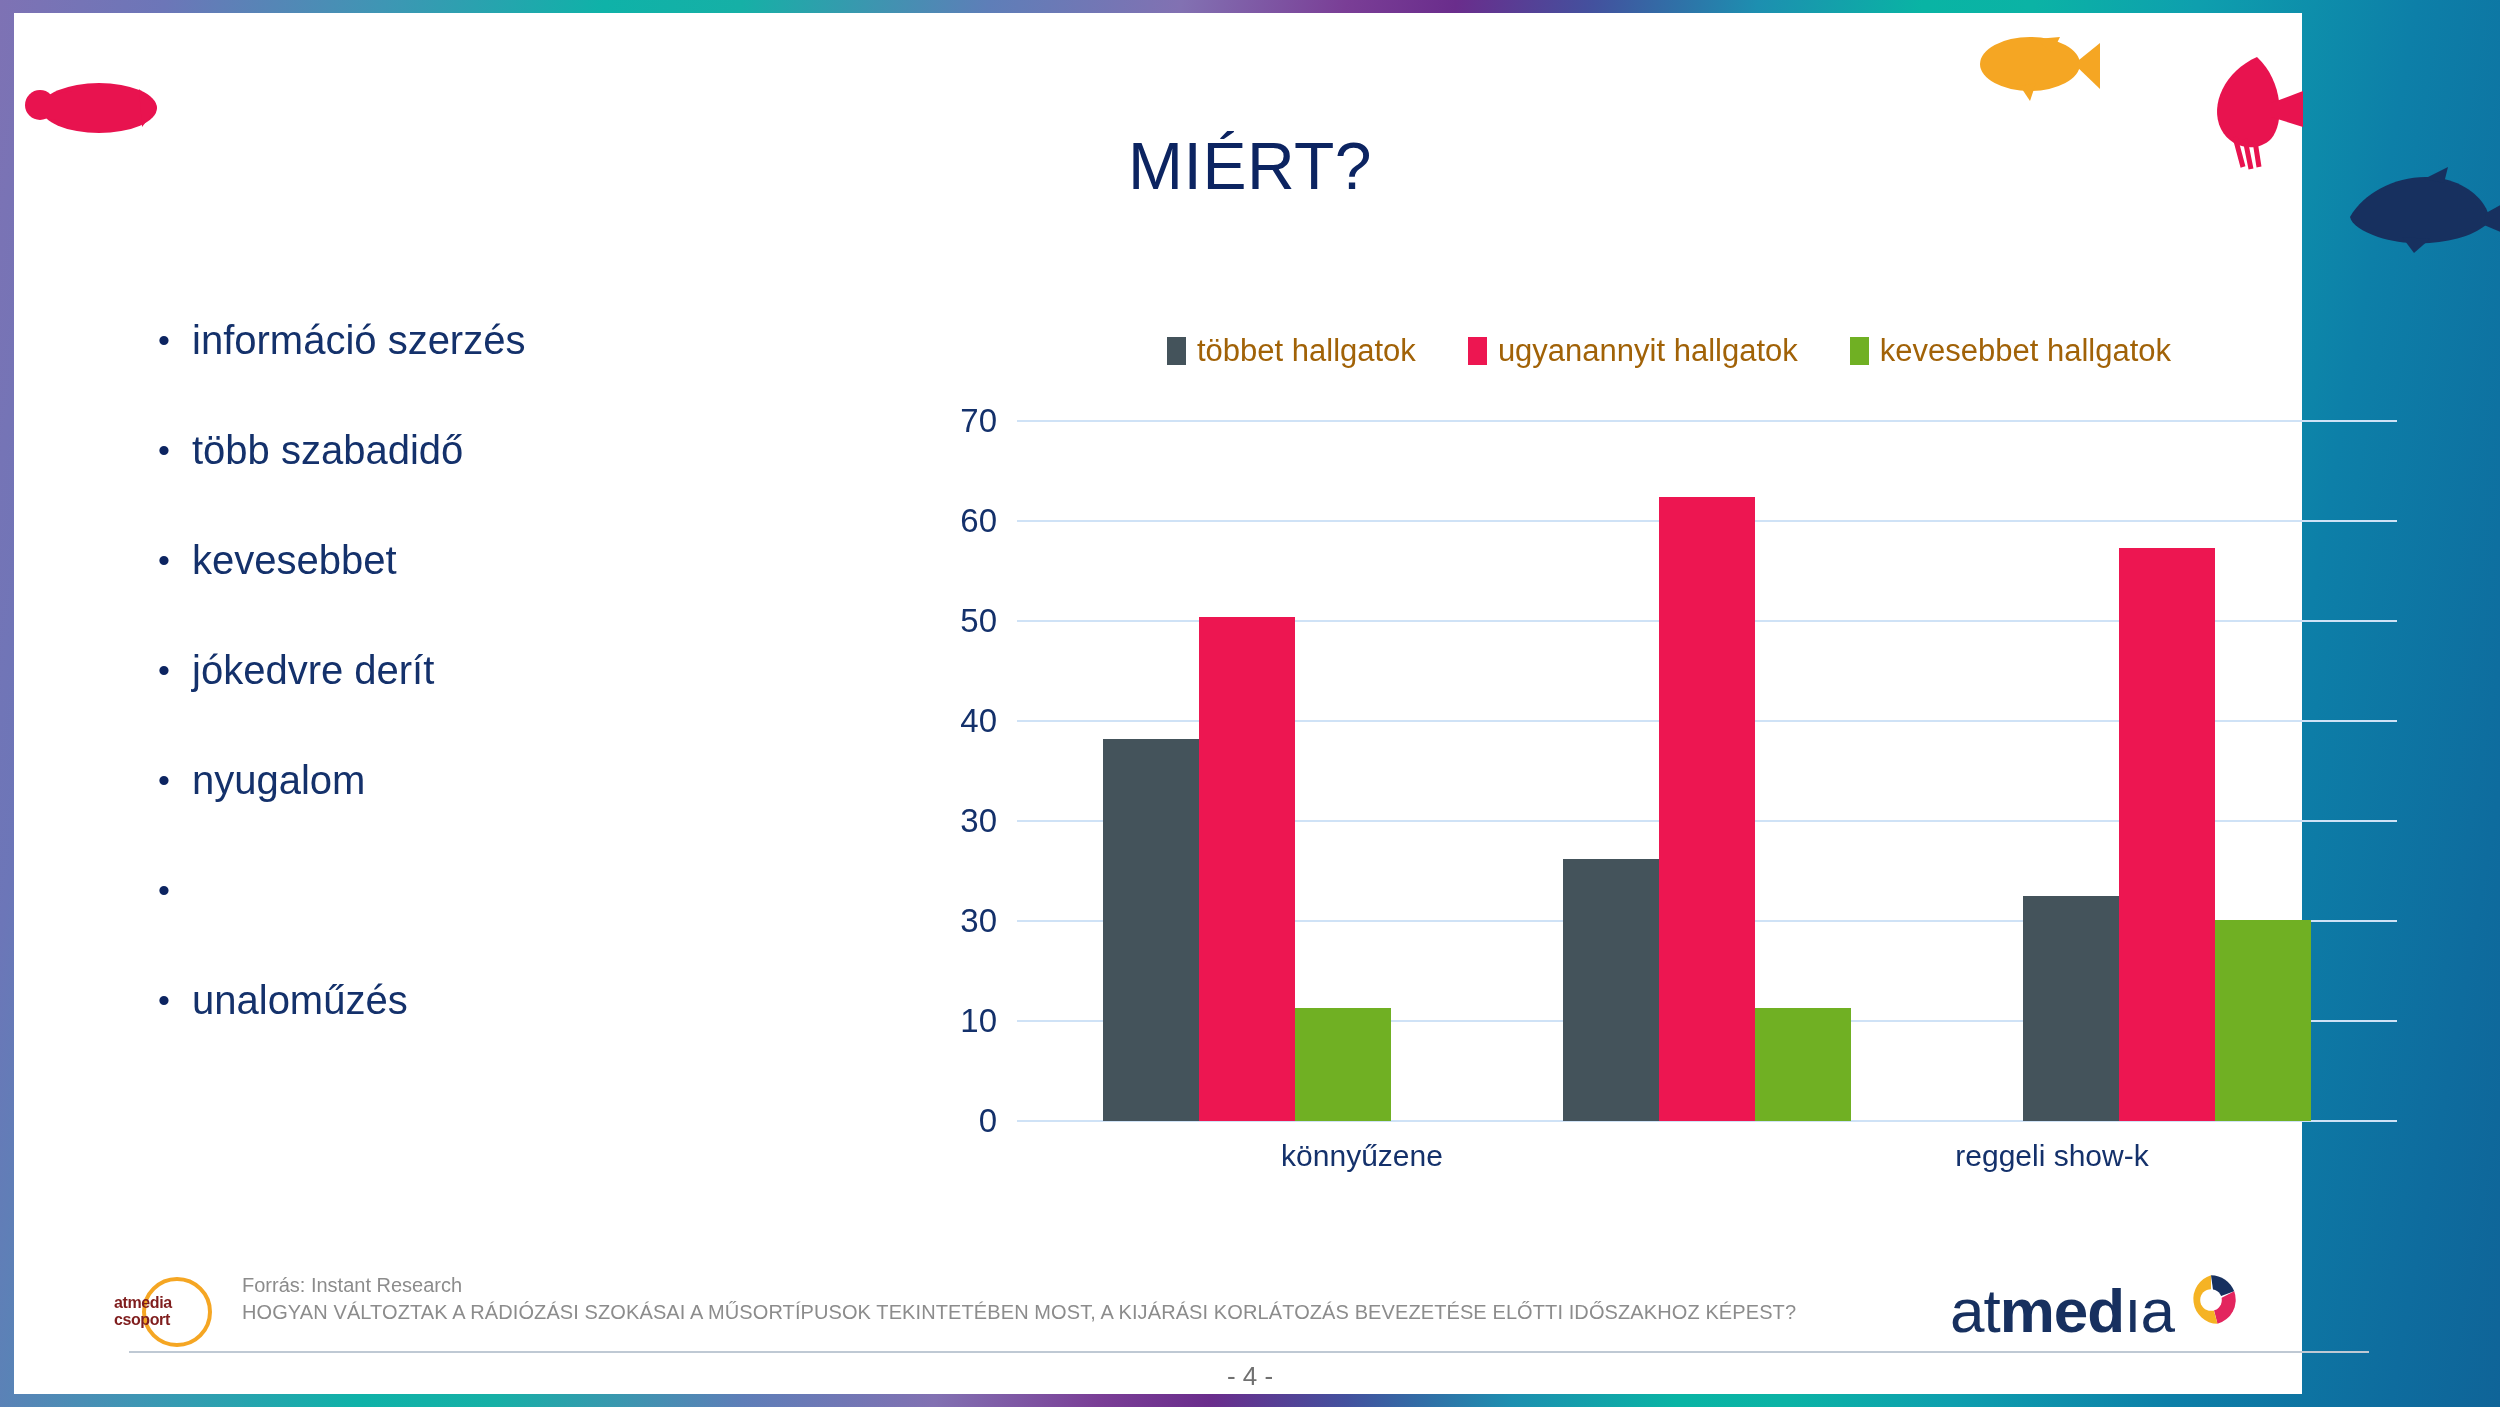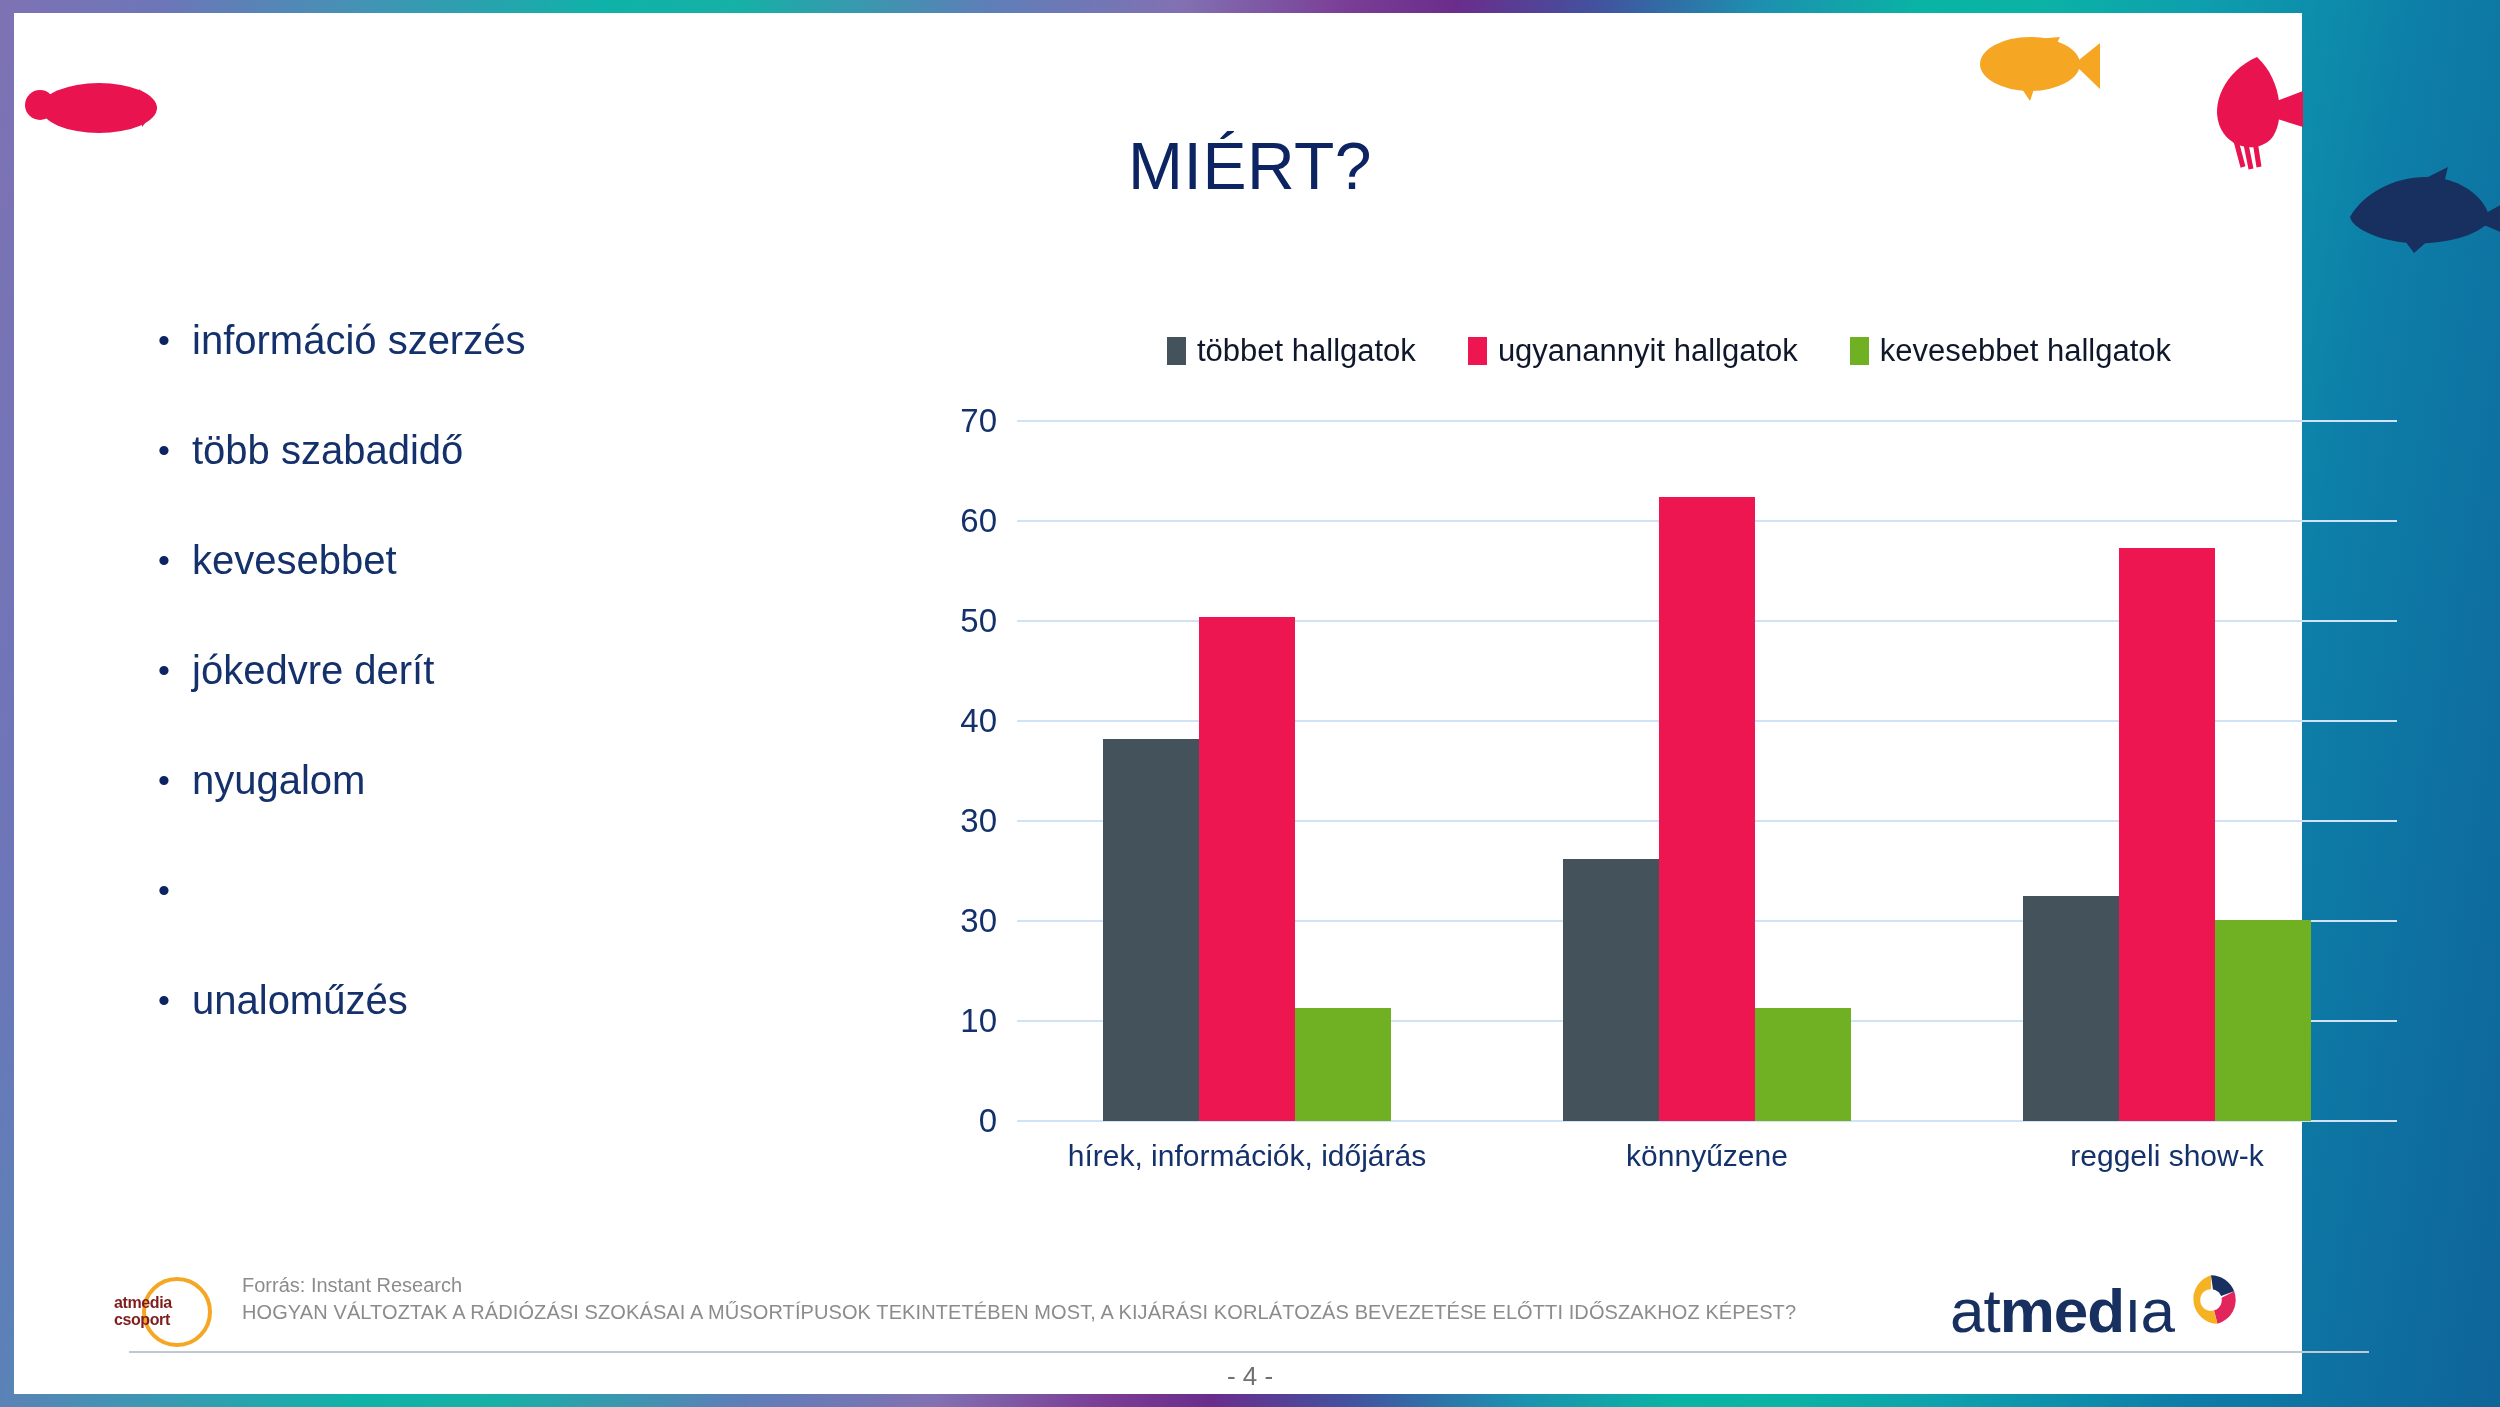--- a/index.html
+++ b/index.html
@@ -91,21 +91,21 @@
     width:1500px;
     display:flex;
     justify-content:center;
     align-items:center;
     gap:52px;
   }
   .legend-item { display:flex; align-items:center; gap:11px; }
   .legend-swatch { width:19px; height:28px; display:block; }
   .legend-label {
     font-size:31px;
-    color:#0f172a;
+    color:#a16207;
   }
 
   .plot-wrap {
     position:absolute;
     left:0; top:88px;
     width:1500px; height:760px;
   }
   
   .y-axis {
     position:absolute;
@@ -333,21 +333,20 @@
                 <div class="bar" title="kevesebbet hallgatok: 11.3" style="height: 113px; background: rgb(112, 176, 35);"></div>
               </div>
               <div class="group">
                 <div class="bar" title="többet hallgatok: 22.5" style="height: 225px; background: rgb(68, 83, 91);"></div>
                 <div class="bar" title="ugyanannyit hallgatok: 57.3" style="height: 573px; background: rgb(237, 22, 81);"></div>
                 <div class="bar" title="kevesebbet hallgatok: 20.1" style="height: 201px; background: rgb(112, 176, 35);"></div>
               </div>
             </div>
         </div>
         <div class="x-axis" id="x-axis">
-            <div class="x-label">hírek, információk, időjárás</div>
             <div class="x-label">könnyűzene</div>
             <div class="x-label">reggeli show-k</div>
           </div>
       </div>
     </div>
 
     <div class="footer-src">Forrás: Instant Research</div>
     <div class="footer-q">HOGYAN VÁLTOZTAK A RÁDIÓZÁSI SZOKÁSAI A MŰSORTÍPUSOK TEKINTETÉBEN MOST, A KIJÁRÁSI KORLÁTOZÁS BEVEZETÉSE ELŐTTI IDŐSZAKHOZ KÉPEST?</div>
 
     <div class="logo-left">

